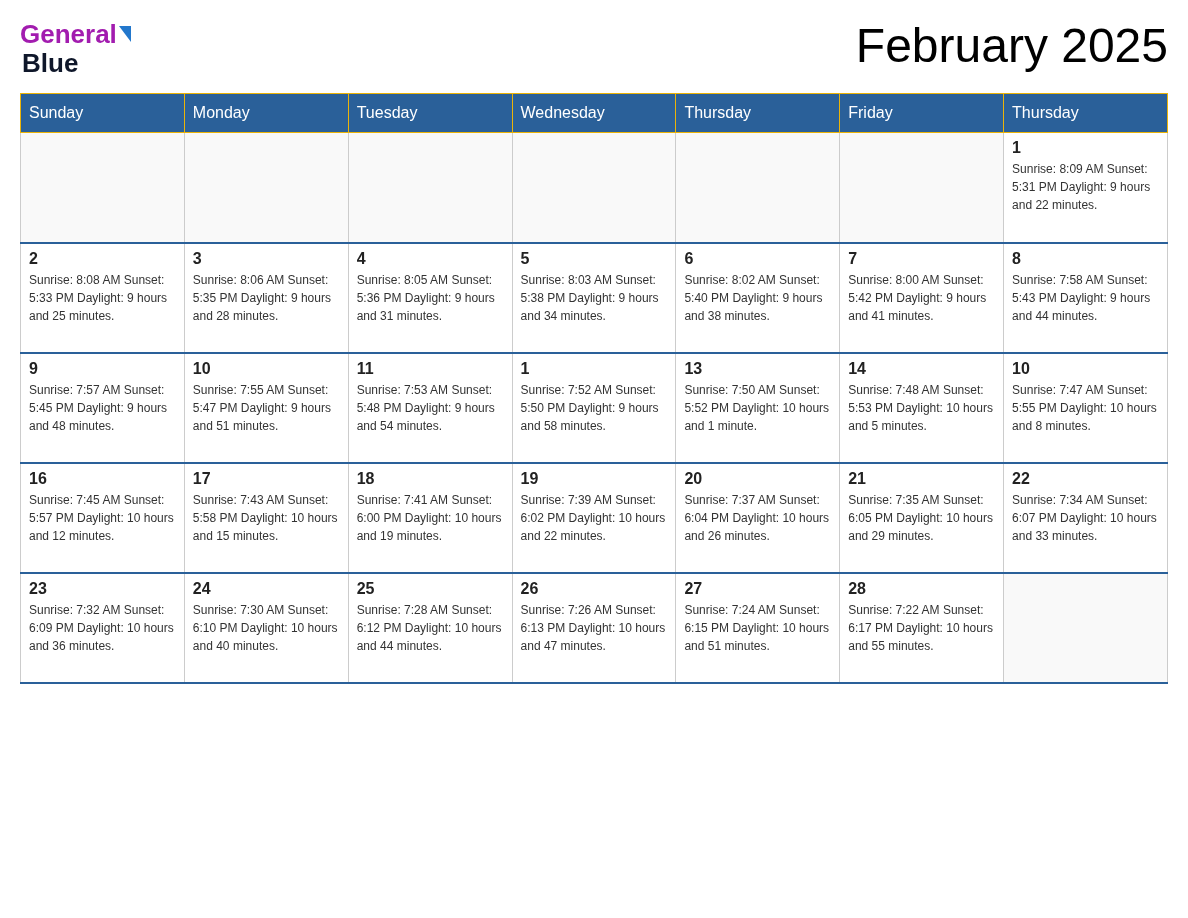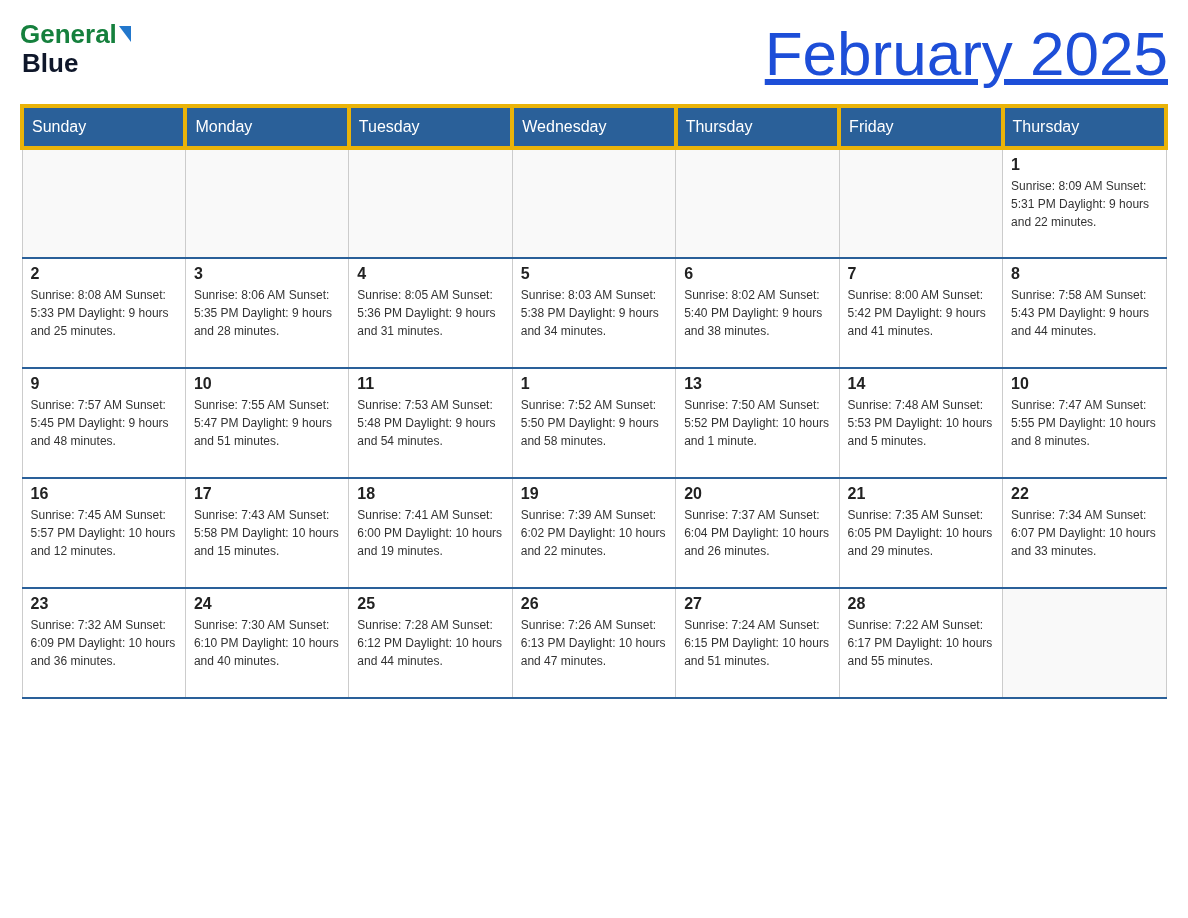--- a/index.html
+++ b/index.html
@@ -16,52 +16,51 @@
       margin-bottom: 16px;
     }
     .logo {
       display: flex;
       flex-direction: column;
       align-items: flex-start;
     }
     .logo-text {
       font-size: 26px;
       font-weight: bold;
-      color: #15803d;
+      color: #a21caf;
       line-height: 1.1;
     }
     .title-block {
       text-align: right;
     }
     .title-block h1 {
-      font-size: 62px;
+      font-size: 48px;
       font-weight: normal;
-      color: #1d4ed8;
+      color: #000000;
       line-height: 1.1;
-      text-decoration: underline;
     }
     .title-block h2 {
       font-size: 22px;
       font-weight: normal;
       color: #333;
       margin-top: 4px;
     }
     .calendar {
       width: 100%;
       border-collapse: collapse;
       table-layout: fixed;
     }
     .calendar thead tr th {
       background-color: #2a6099;
       color: #fff;
       font-size: 16px;
       font-weight: normal;
       padding: 10px 8px;
       text-align: left;
-      border: 4px solid #eab308;
+      border: 1px solid #eab308;
     }
     .calendar tbody tr td {
       vertical-align: top;
       padding: 6px 8px;
       border: 1px solid #ccc;
       font-size: 12.5px;
       color: #333;
       min-height: 90px;
       height: 110px;
     }

